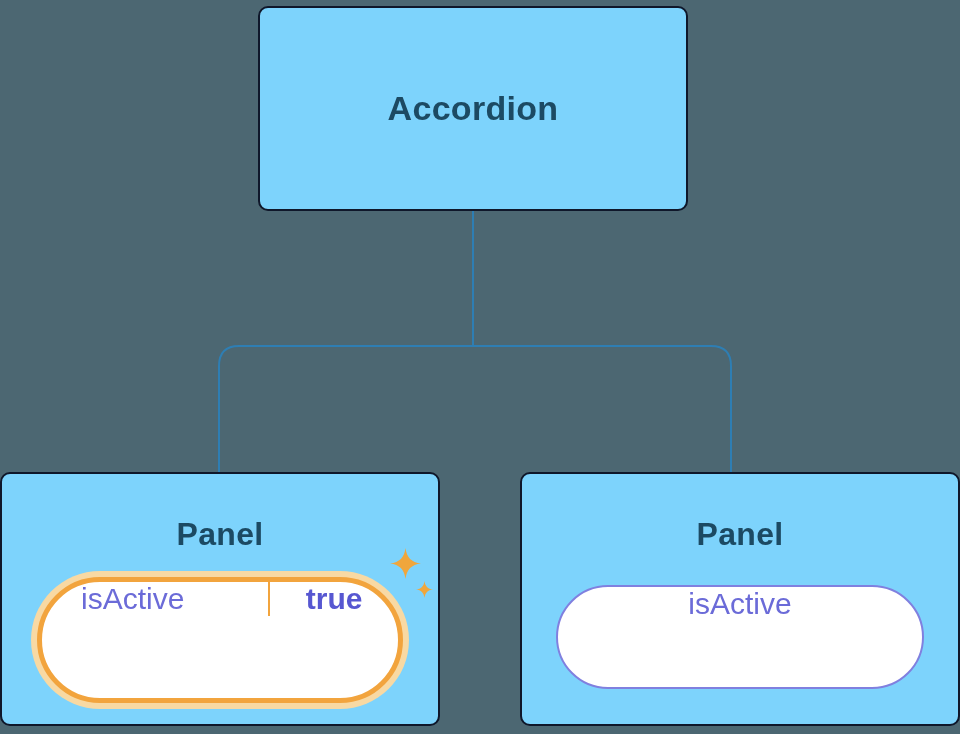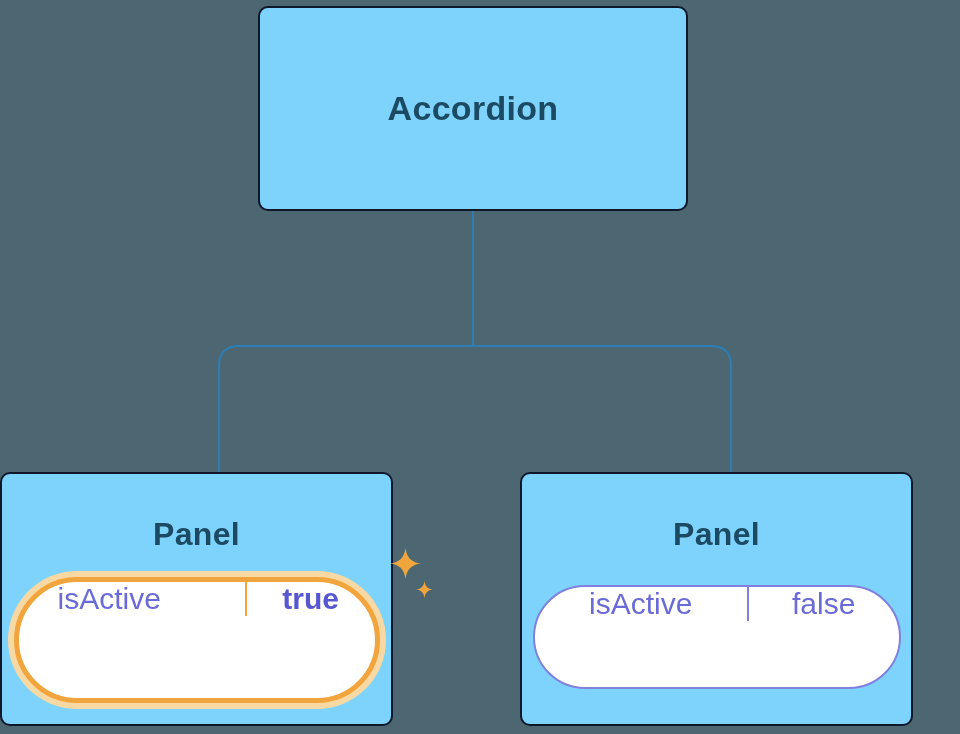--- a/index.html
+++ b/index.html
@@ -34,21 +34,21 @@
     display: flex; align-items: center; justify-content: center;
   }
   .node-label {
     color: #1C4A63;
     font-size: 34px;
     font-weight: 600;
     letter-spacing: 0.3px;
   }
   .panel {
     top: 472px;
-    width: 393px; height: 254px;
+    width: 440px; height: 254px;
     display: flex;
     flex-direction: column;
     align-items: center;
     padding-top: 42px;
   }
   .panel-left  { left: 0; }
   .panel-right { left: 520px; }
   .panel .node-label { font-size: 32px; }
   .pill {
     display: flex;
@@ -119,17 +119,16 @@
     <svg class="sparkle sparkle-small" viewBox="0 0 24 24" xmlns="http://www.w3.org/2000/svg">
       <path d="M12 0C12.9 7.4 16.6 11.1 24 12C16.6 12.9 12.9 16.6 12 24C11.1 16.6 7.4 12.9 0 12C7.4 11.1 11.1 7.4 12 0Z" fill="#F0A63C"></path>
     </svg>
   </div>
 
   <div class="node panel panel-right">
     <span class="node-label">Panel</span>
 
     <div class="pill pill-inactive">
       <div class="pill-cell pill-cell-name">isActive</div>
-      <div class="pill-cell pill-cell-value">false</div>
     </div>
   </div>
 
 </div>
 
 </body></html>

